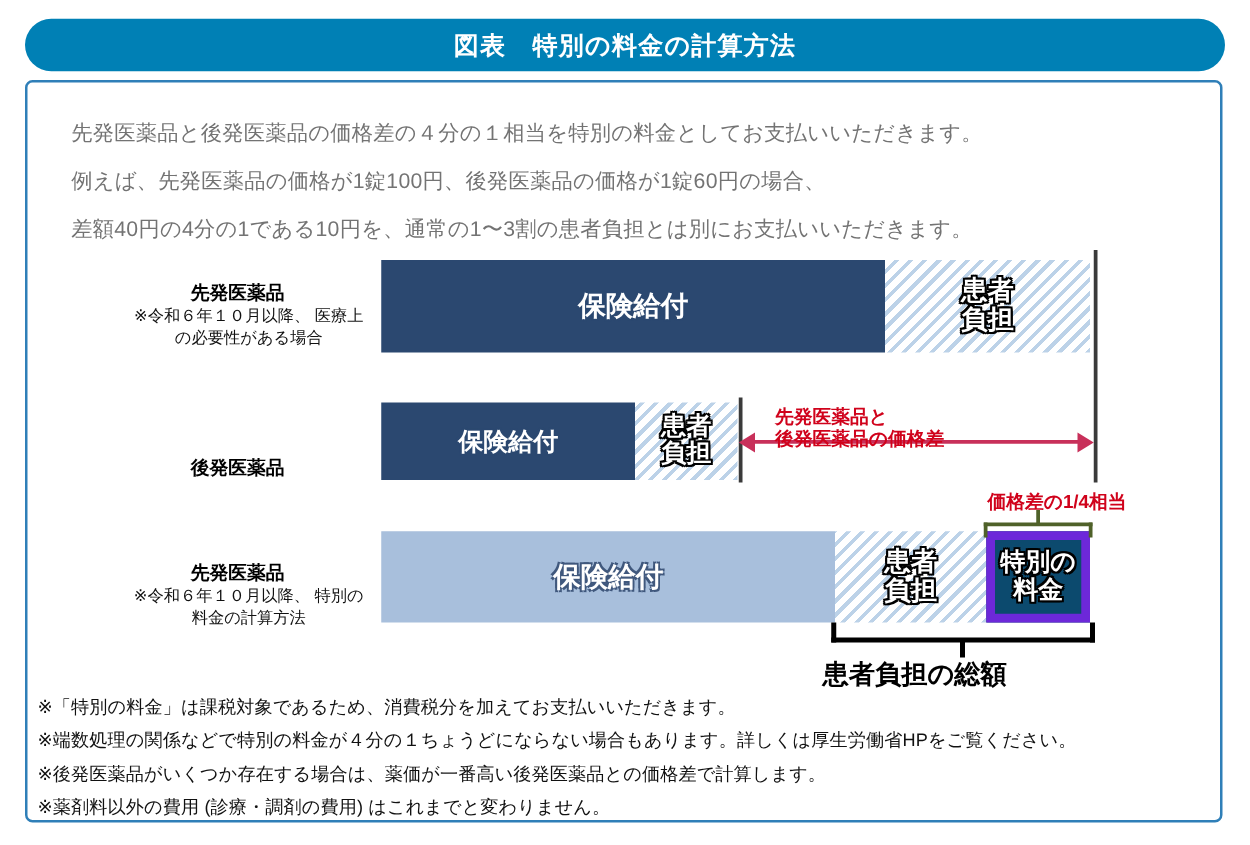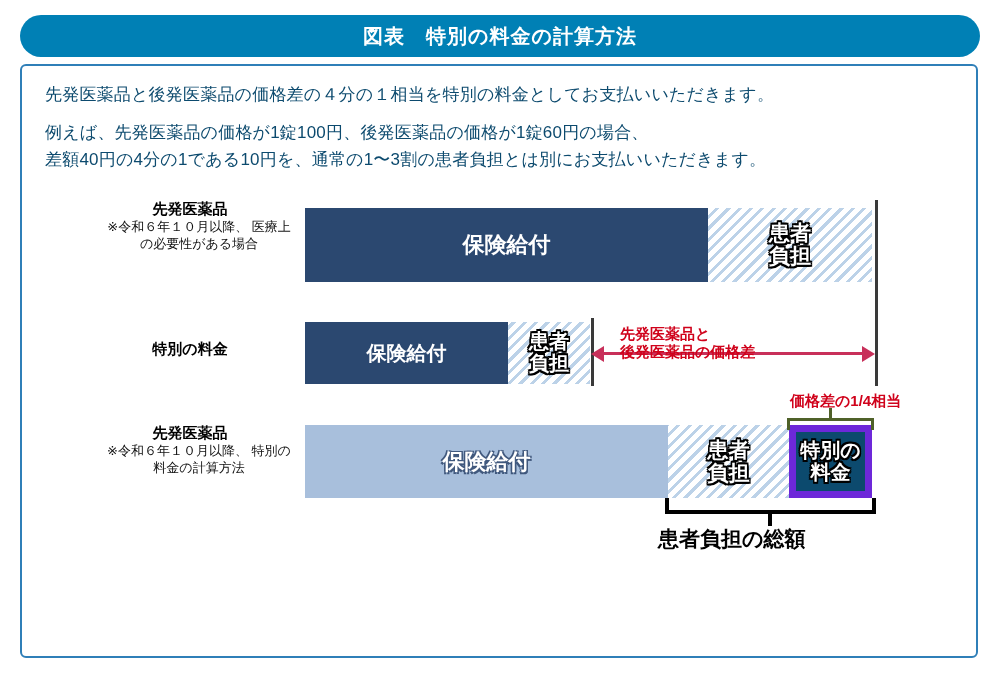--- a/index.html
+++ b/index.html
@@ -25,30 +25,30 @@
 
   
   .frame{
     position:absolute;left:20px;top:64px;width:958px;height:594px;
     border:2px solid #2f7fb8;border-radius:6px;
     box-sizing:border-box;background:#fff;
   }
 
   
   .intro{position:absolute;left:45px;top:82px;width:905px;}
-  .intro p{margin:0;font-size:17px;line-height:1.55;color:#0c4a6e;letter-spacing:0.2px;}
+  .intro p{margin:12px;font-size:17px;line-height:1.55;color:#737373;letter-spacing:0.2px;}
   .intro .gap{margin-top:12px;}
 
   
   .diagram{position:absolute;left:0;top:0;width:1000px;height:676px;pointer-events:none;}
   .diagram > *{pointer-events:auto;}
 
   
   .row-label{position:absolute;text-align:center;}
-  .row-label .main{font-size:15px;font-weight:bold;line-height:1.25;display:block;}
+  .row-label .main{font-size:15px;font-weight:bold;line-height:1.25;display:block;margin-top:26px;}
   .row-label .note{font-size:13px;line-height:1.3;display:block;color:#111;margin-left:18px;}
 
   
   .seg{position:absolute;box-sizing:border-box;display:flex;align-items:center;justify-content:center;}
   .seg-navy{background:#2b4870;}
   .seg-lightblue{background:#a8bfdc;}
   .seg-pink{background:#0c4a6e;border:7px solid #6d28d9;}
   .seg-stripe{
     background-color:#ffffff;
     background-image:repeating-linear-gradient(
@@ -125,21 +125,21 @@
 
     <div class="seg seg-navy" style="left:305px;top:208px;width:403px;height:74px;">
       <span class="seg-label-white">保険給付</span>
     </div>
     <div class="seg seg-stripe" style="left:708px;top:208px;width:164px;height:74px;">
       <span class="seg-label-dark">患者
 負担</span>
     </div>
 
     <div class="row-label" style="left:85px;top:340px;width:210px;">
-      <span class="main">特別の料金</span>
+      <span class="main">後発医薬品</span>
       <span class="note"></span>
     </div>
 
     <div class="seg seg-navy" style="left:305px;top:322px;width:203px;height:62px;">
       <span class="seg-label-white" style="font-size:20px;">保険給付</span>
     </div>
     <div class="seg seg-stripe" style="left:508px;top:322px;width:82px;height:62px;">
       <span class="seg-label-dark" style="font-size:20px;">患者
 負担</span>
     </div>
@@ -174,14 +174,20 @@
     <div class="olive-bracket" style="left:787px;top:418px;width:87px;height:12px;"></div>
     <div class="olive-tick" style="left:829px;top:408px;height:12px;"></div>
     <div class="red-caption" style="left:790px;top:392px;">価格差の1/4相当</div>
 
     <div class="black-bracket" style="left:665px;top:498px;width:211px;height:16px;"></div>
     <div class="black-stem" style="left:768px;top:512px;height:14px;"></div>
     <div class="total-caption" style="left:658px;top:525px;">患者負担の総額</div>
 
   </div>
 
+  <div class="notes">
+    <p>※「特別の料金」は課税対象であるため、消費税分を加えてお支払いいただきます。</p>
+    <p>※端数処理の関係などで特別の料金が４分の１ちょうどにならない場合もあります。詳しくは厚生労働省HPをご覧ください。</p>
+    <p>※後発医薬品がいくつか存在する場合は、薬価が一番高い後発医薬品との価格差で計算します。</p>
+    <p>※薬剤料以外の費用 (診療・調剤の費用) はこれまでと変わりません。</p>
+  </div>
 
 </div>
 
 </body></html>

